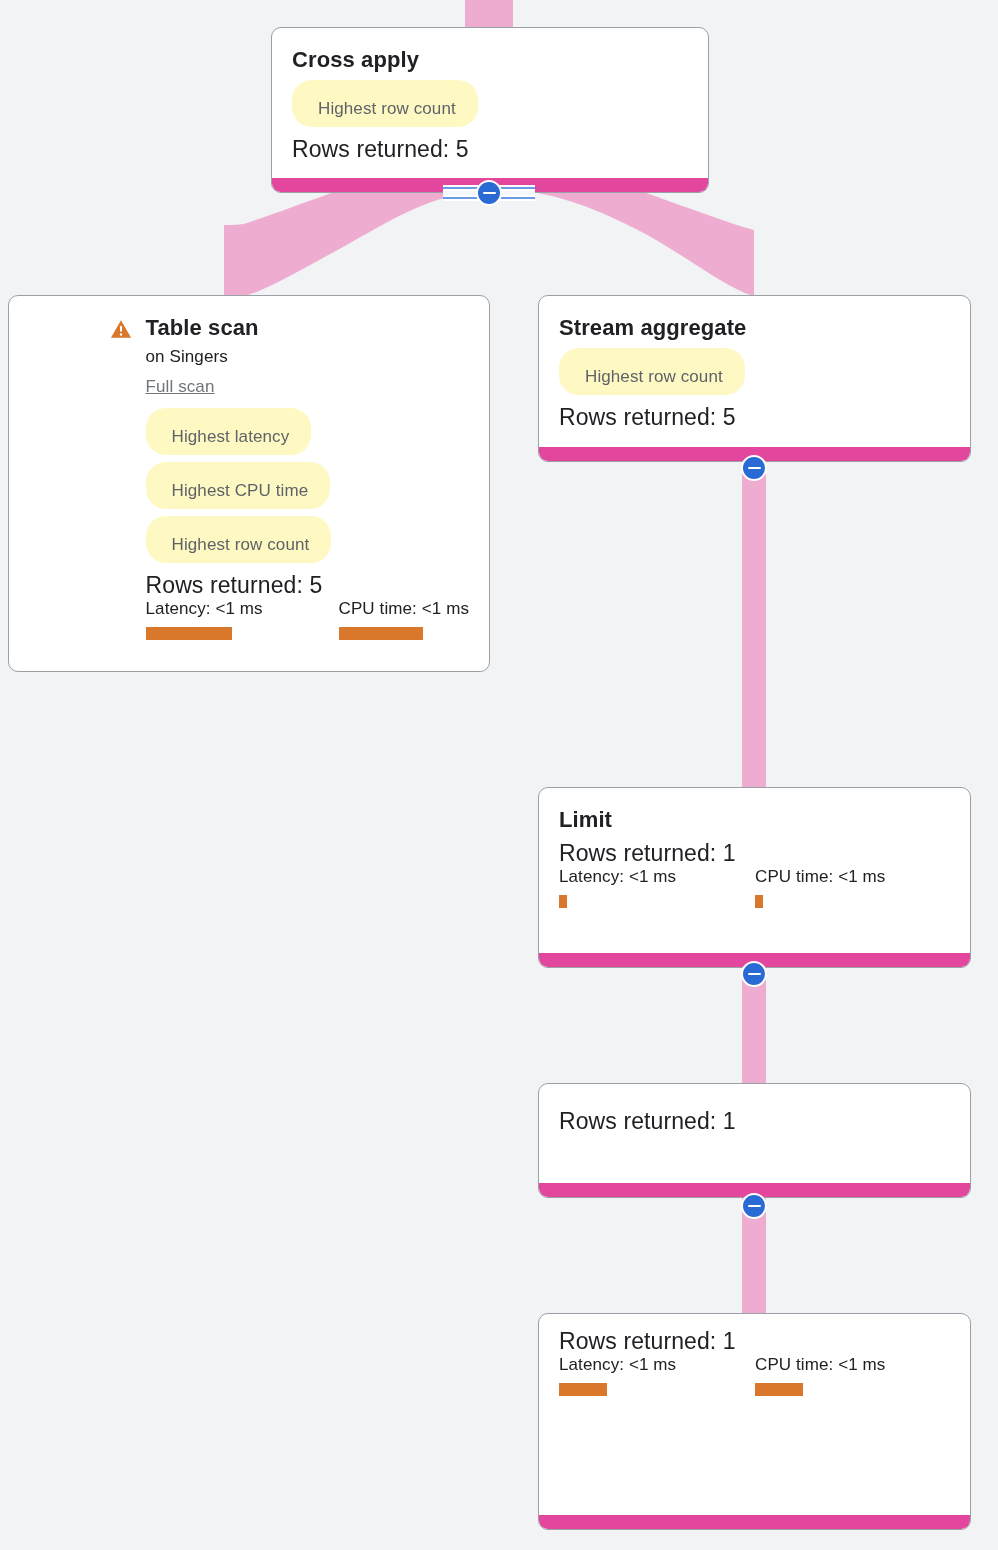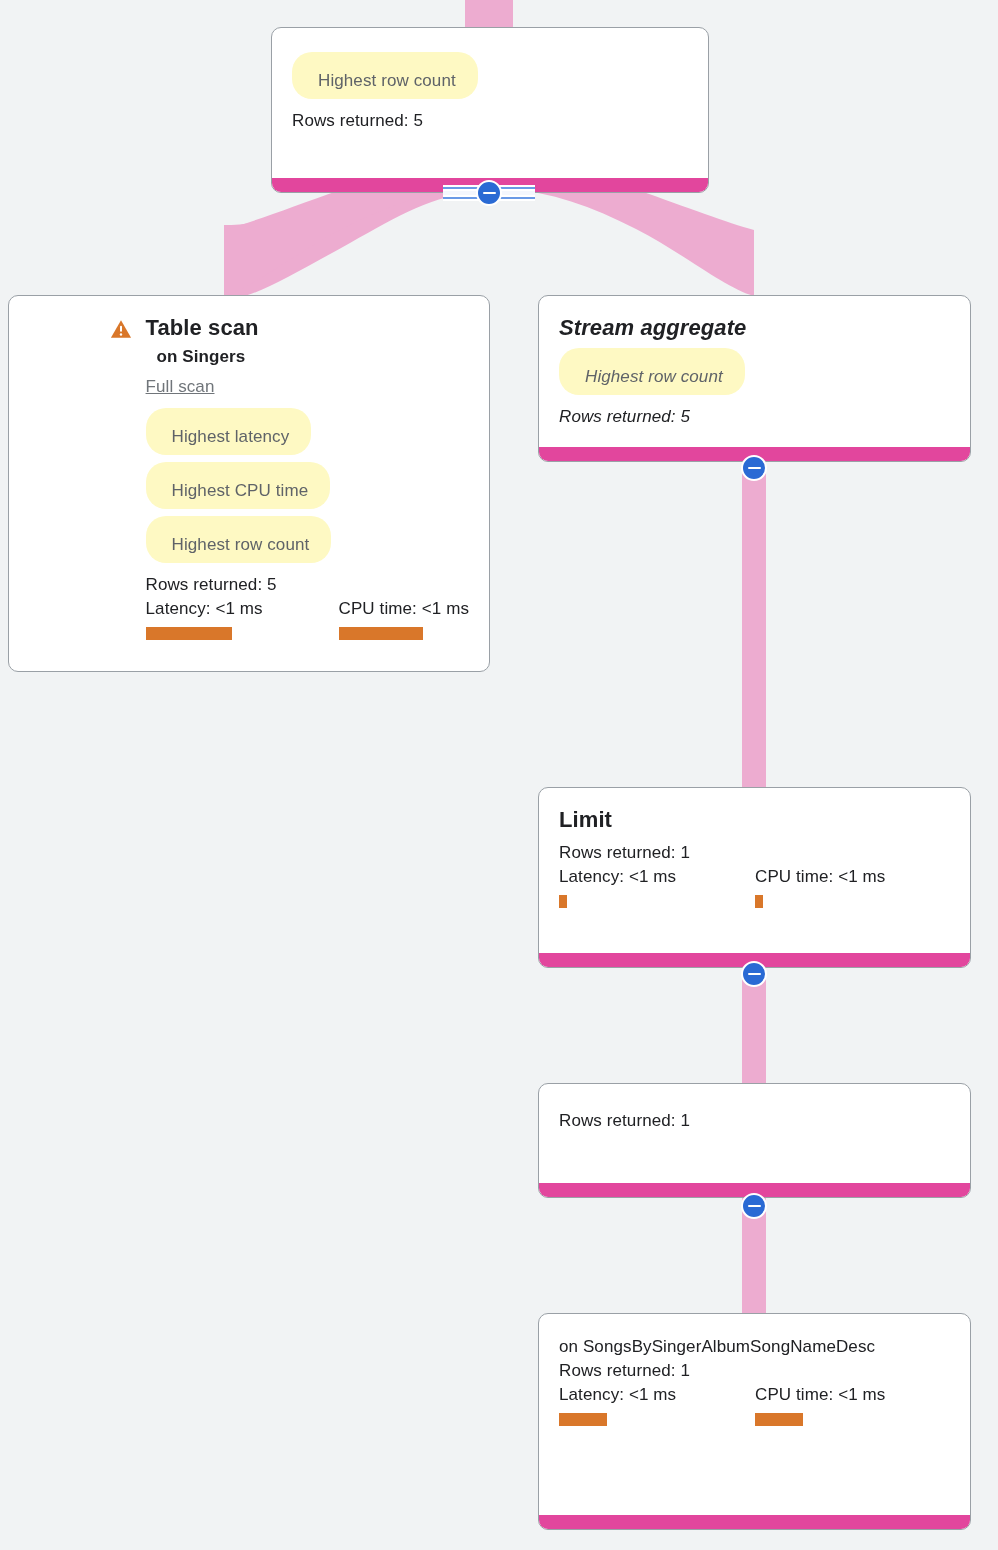--- a/index.html
+++ b/index.html
@@ -88,21 +88,21 @@
     background: #fef9c3;
     color: #5f6368;
     font-size: 17px;
     line-height: 20px;
     border-radius: 20px;
     padding: 19px 22px 8px 26px;
     margin-bottom: 7px;
     letter-spacing: 0.1px;
   }
   .rows-line {
-    font-size: 17px;
+    font-size: 23px;
     color: #202124;
     line-height: 26px;
     letter-spacing: 0.1px;
     margin-top: 2px;
   }
   .metrics {
     display: flex;
     margin-top: 0;
   }
   .metric {
@@ -191,41 +191,44 @@
 
     <rect x="742" y="455" width="24" height="340" fill="#edacd0"></rect>
 
     <rect x="742" y="960" width="24" height="128" fill="#edacd0"></rect>
 
     <rect x="742" y="1190" width="24" height="128" fill="#edacd0"></rect>
   </svg>
 
   <div class="node" style="left:271px; top:27px; width:438px; height:166px;">
     <div class="node-body">
+      <div class="title-row">
+        <div class="node-title">Cross apply</div>
+      </div>
       <div class="chips">
         <span class="chip">Highest row count</span>
       </div>
       <div class="rows-line">Rows returned: 5</div>
     </div>
     <div class="node-footer"></div>
   </div>
   <div class="toggle-rails" style="left:443px; top:185px; width:92px;"></div>
   <div class="toggle" style="left:476px; top:180px;"></div>
 
   <div class="node" style="left:8px; top:295px; width:482px; height:377px;align-items:flex-end;">
     <div class="node-body">
       <div class="title-row">
         <svg class="warn-icon" viewBox="0 0 24 24" xmlns="http://www.w3.org/2000/svg">
           <path d="M12 2.5 L23 21.5 L1 21.5 Z" fill="#d9772a"></path>
           <rect x="10.9" y="8.5" width="2.2" height="6.6" rx="1.1" fill="#ffffff"></rect>
           <circle cx="12" cy="18" r="1.3" fill="#ffffff"></circle>
         </svg>
         <div class="node-title">Table scan</div>
       </div>
-      <div class="node-sub" style="margin-left:47px;font-weight:bold;">on Singers</div>
+      <div class="node-sub" style="margin-left:36px;">on Singers</div>
       <div class="node-sub muted" style="margin-left:36px;text-decoration:underline;">Full scan</div>
       <div class="chips" style="margin-left:36px;">
         <span class="chip">Highest latency</span><br>
         <span class="chip">Highest CPU time</span><br>
         <span class="chip">Highest row count</span>
       </div>
       <div class="rows-line" style="margin-left:36px;">Rows returned: 5</div>
       <div class="metrics" style="margin-left:36px;">
         <div class="metric" style="width:193px;">
           <div class="metric-label">Latency: &lt;1 ms</div>
@@ -233,21 +236,21 @@
         </div>
         <div class="metric">
           <div class="metric-label">CPU time: &lt;1 ms</div>
           <div class="metric-bar" style="width:84px;"></div>
         </div>
       </div>
     </div>
     <div class="node-footer"></div>
   </div>
 
-  <div class="node" style="left:538px; top:295px; width:433px; height:167px;font-style:italic;">
+  <div class="node" style="left:538px; top:295px; width:433px; height:167px;">
     <div class="node-body">
       <div class="title-row">
         <div class="node-title">Stream aggregate</div>
       </div>
       <div class="chips">
         <span class="chip">Highest row count</span>
       </div>
       <div class="rows-line">Rows returned: 5</div>
     </div>
     <div class="node-footer"></div>
@@ -278,21 +281,20 @@
   <div class="node" style="left:538px; top:1083px; width:433px; height:115px;">
     <div class="node-body">
       <div class="rows-line" style="margin-top:6px;">Rows returned: 1</div>
     </div>
     <div class="node-footer"></div>
   </div>
   <div class="toggle" style="left:741px; top:1193px;"></div>
 
   <div class="node" style="left:538px; top:1313px; width:433px; height:217px;">
     <div class="node-body">
-      <div class="node-sub">on SongsBySingerAlbumSongNameDesc</div>
       <div class="rows-line" style="margin-top:-4px;">Rows returned: 1</div>
       <div class="metrics">
         <div class="metric" style="width:196px;">
           <div class="metric-label">Latency: &lt;1 ms</div>
           <div class="metric-bar" style="width:48px;"></div>
         </div>
         <div class="metric">
           <div class="metric-label">CPU time: &lt;1 ms</div>
           <div class="metric-bar" style="width:48px;"></div>
         </div>

